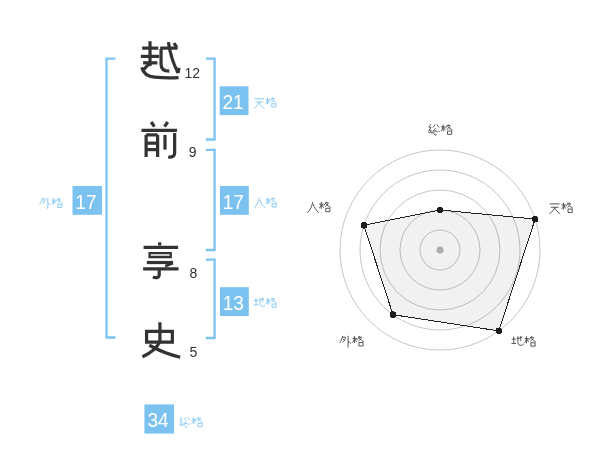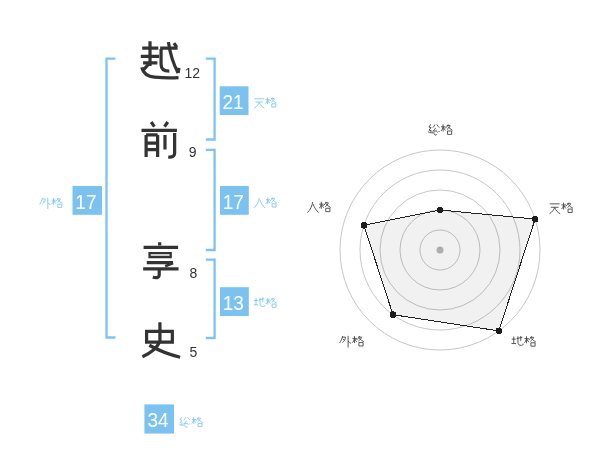--- a/index.html
+++ b/index.html
@@ -1,16 +1,16 @@
 <!DOCTYPE html>
 <html><head>
 <meta charset="utf-8">
 <style>
 html,body{margin:0;padding:0;background:#fff;}
-#wrap{position:relative;width:600px;height:470px;background:#fff;overflow:hidden;border-radius:25px;}
+#wrap{position:relative;width:600px;height:470px;background:#fff;overflow:hidden;}
 svg{display:block;}
 text{font-family:"Liberation Sans",sans-serif;}
 use{fill:none;stroke:currentColor;stroke-width:7;}
 </style>
 </head>
 <body>
 <div id="wrap">
 <svg width="600" height="470" viewBox="0 0 600 470">
 <defs>
 

